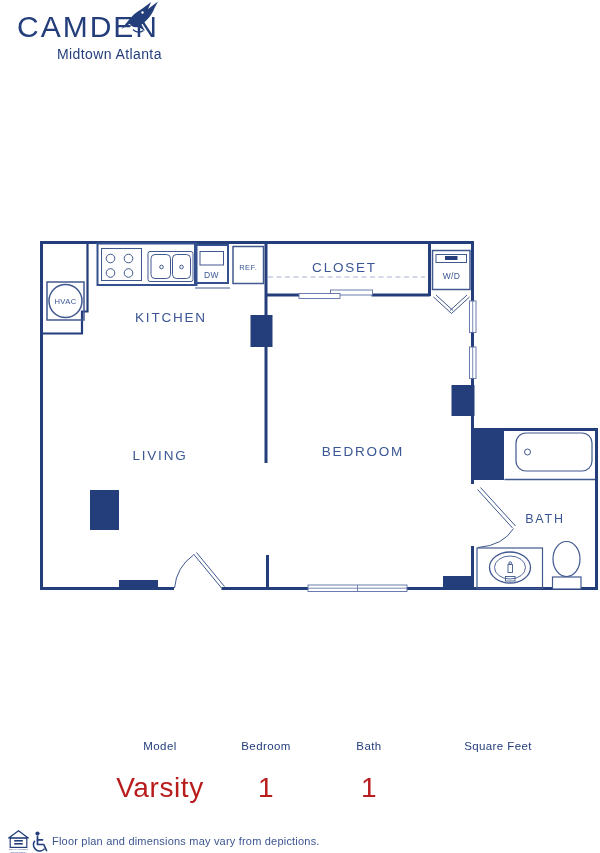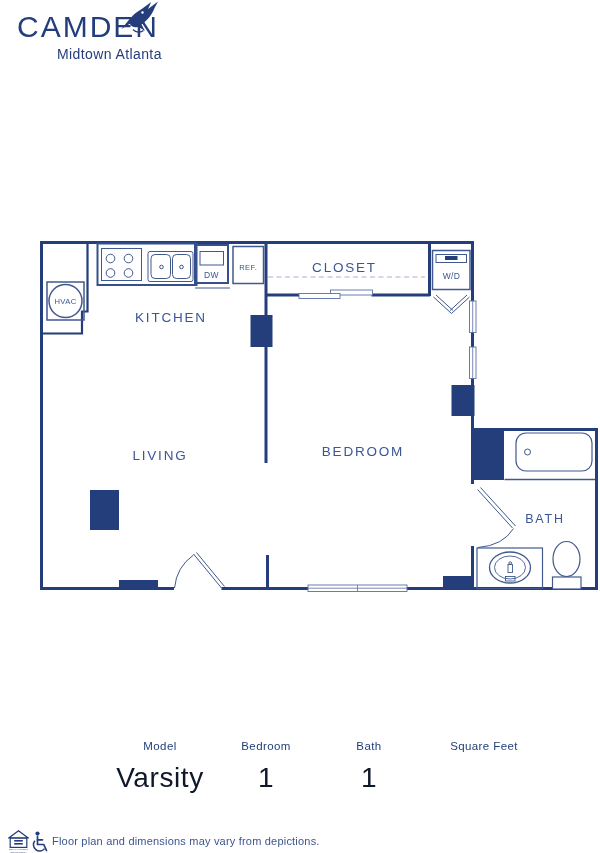--- a/index.html
+++ b/index.html
@@ -30,22 +30,22 @@
   .plan-lbl{font-family:"Liberation Sans",sans-serif;font-size:13.5px;letter-spacing:1.8px;
             fill:#3A5694;text-anchor:middle;}
   .plan-lbl-bath{font-size:12.5px;}
   .lbl-xs{font-family:"Liberation Sans",sans-serif;font-size:8.5px;letter-spacing:.4px;
           fill:#3A5694;text-anchor:middle;}
   .lbl-xxs{font-size:7.6px;}
   
   .summary{position:absolute;left:0;top:740px;width:480px;height:60px;}
   .sum-col{position:absolute;text-align:center;width:110px;}
   .sum-label{font-size:11.5px;color:#233E7B;letter-spacing:.4px;}
-  .sum-value{font-size:28px;color:#0f172a;letter-spacing:.6px;margin-top:10px;}
-  .col-model{left:105px;} .col-bed{left:211px;} .col-bath{left:314px;} .col-sqft{left:429px;}
+  .sum-value{font-size:28px;color:#b91c1c;letter-spacing:.6px;margin-top:20px;}
+  .col-model{left:105px;} .col-bed{left:211px;} .col-bath{left:314px;} .col-sqft{left:443px;}
   
   .footer{position:absolute;left:0;top:828px;width:580px;height:25px;}
   .eho-icon{position:absolute;left:8px;top:2px;}
   .ada-icon{position:absolute;left:30px;top:3px;}
   .disclaimer{position:absolute;left:52px;top:7px;font-size:11px;color:#3C5590;
               letter-spacing:.2px;}
 </style>
 </head>
 <body>
 

